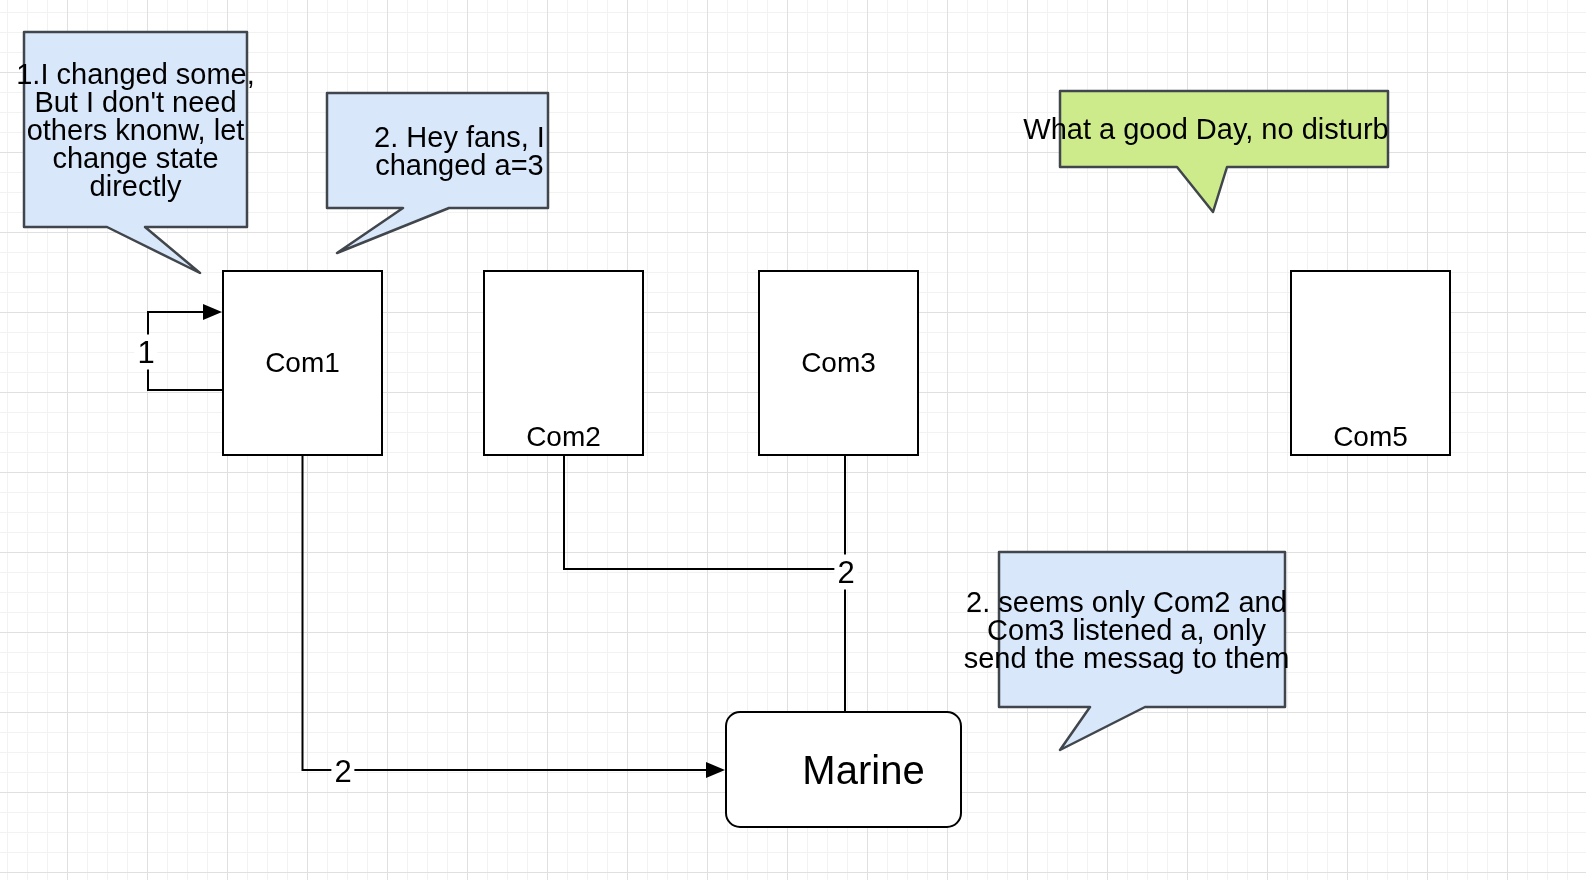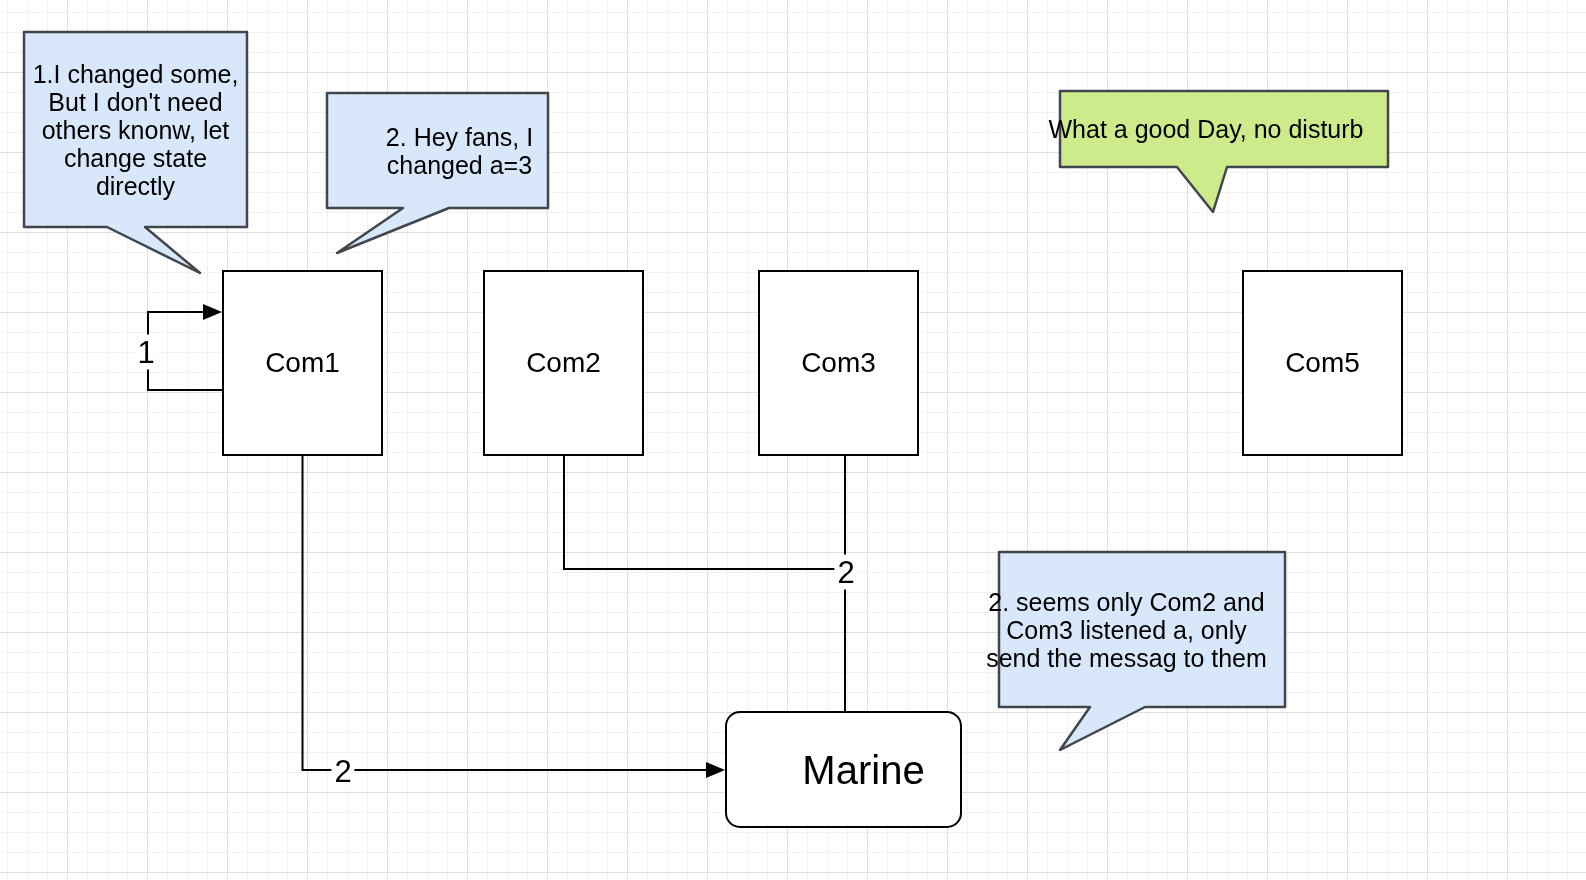--- a/index.html
+++ b/index.html
@@ -23,32 +23,32 @@
   .arrowhead{fill:#000;stroke:none;}
   .callout-shape{stroke-width:2.5;stroke-linejoin:round;}
   .node{
     position:absolute;box-sizing:border-box;z-index:2;
     background:#ffffff;border:2px solid #000;
     display:flex;align-items:center;justify-content:center;
     font-size:28px;line-height:1.2;
   }
   .com-node{width:161px;height:186px;top:270px;}
   #node-com1{left:222px;}
-  #node-com2{left:483px;}
+  #node-com2{left:483px;align-items:flex-end;}
   #node-com3{left:758px;}
   #node-com4{left:1021px;}
-  #node-com5{left:1242px;}
+  #node-com5{left:1290px;align-items:flex-end;}
   .marine-node{
     left:725px;top:711px;width:237px;height:117px;
     border-radius:15px;font-size:40px;padding-left:40px;
   }
   .callout-text{
     position:absolute;z-index:3;
     display:flex;align-items:center;justify-content:center;
-    text-align:center;font-size:25px;line-height:28px;
+    text-align:center;font-size:29px;line-height:28px;
   }
   .callout-text span{white-space:pre;}
   #callout-text-1{left:24px;top:32px;width:223px;height:195px;}
   #callout-text-2{left:327px;top:93px;width:265px;height:115px;}
   #callout-text-3{left:1060px;top:91px;width:292px;height:76px;}
   #callout-text-4{left:999px;top:552px;width:255px;height:155px;}
   .edge-label{
     position:absolute;z-index:3;
     transform:translate(-50%,-50%);
     background:#ffffff;

